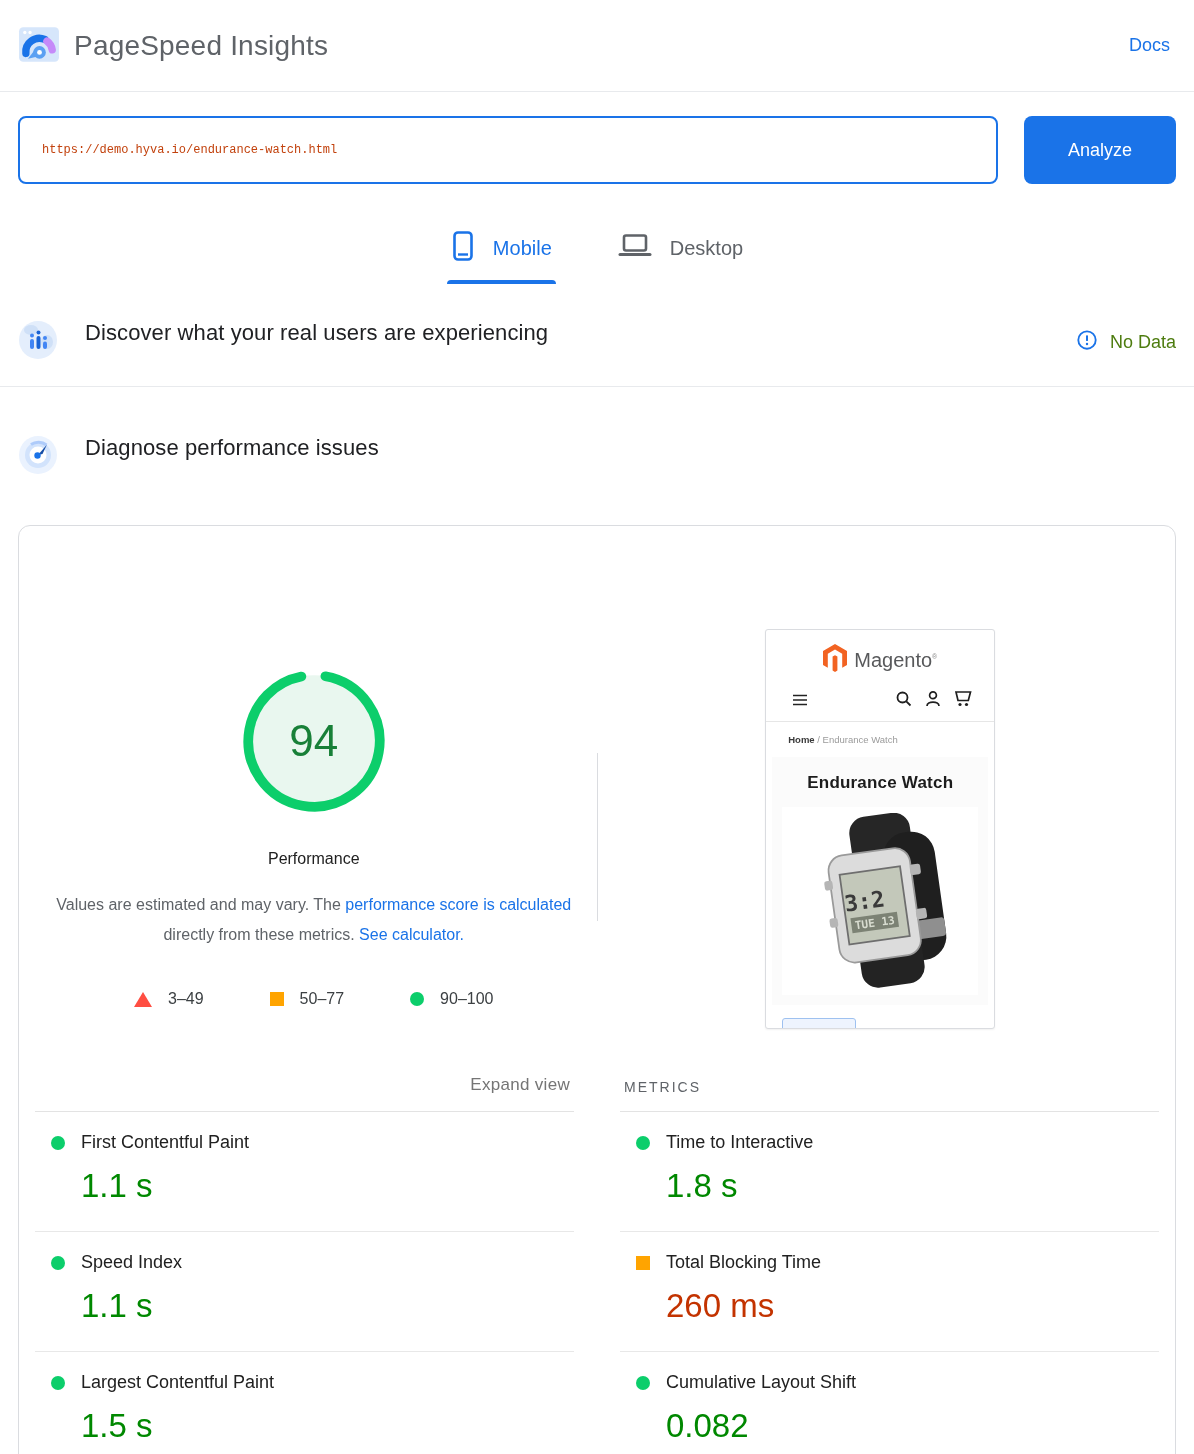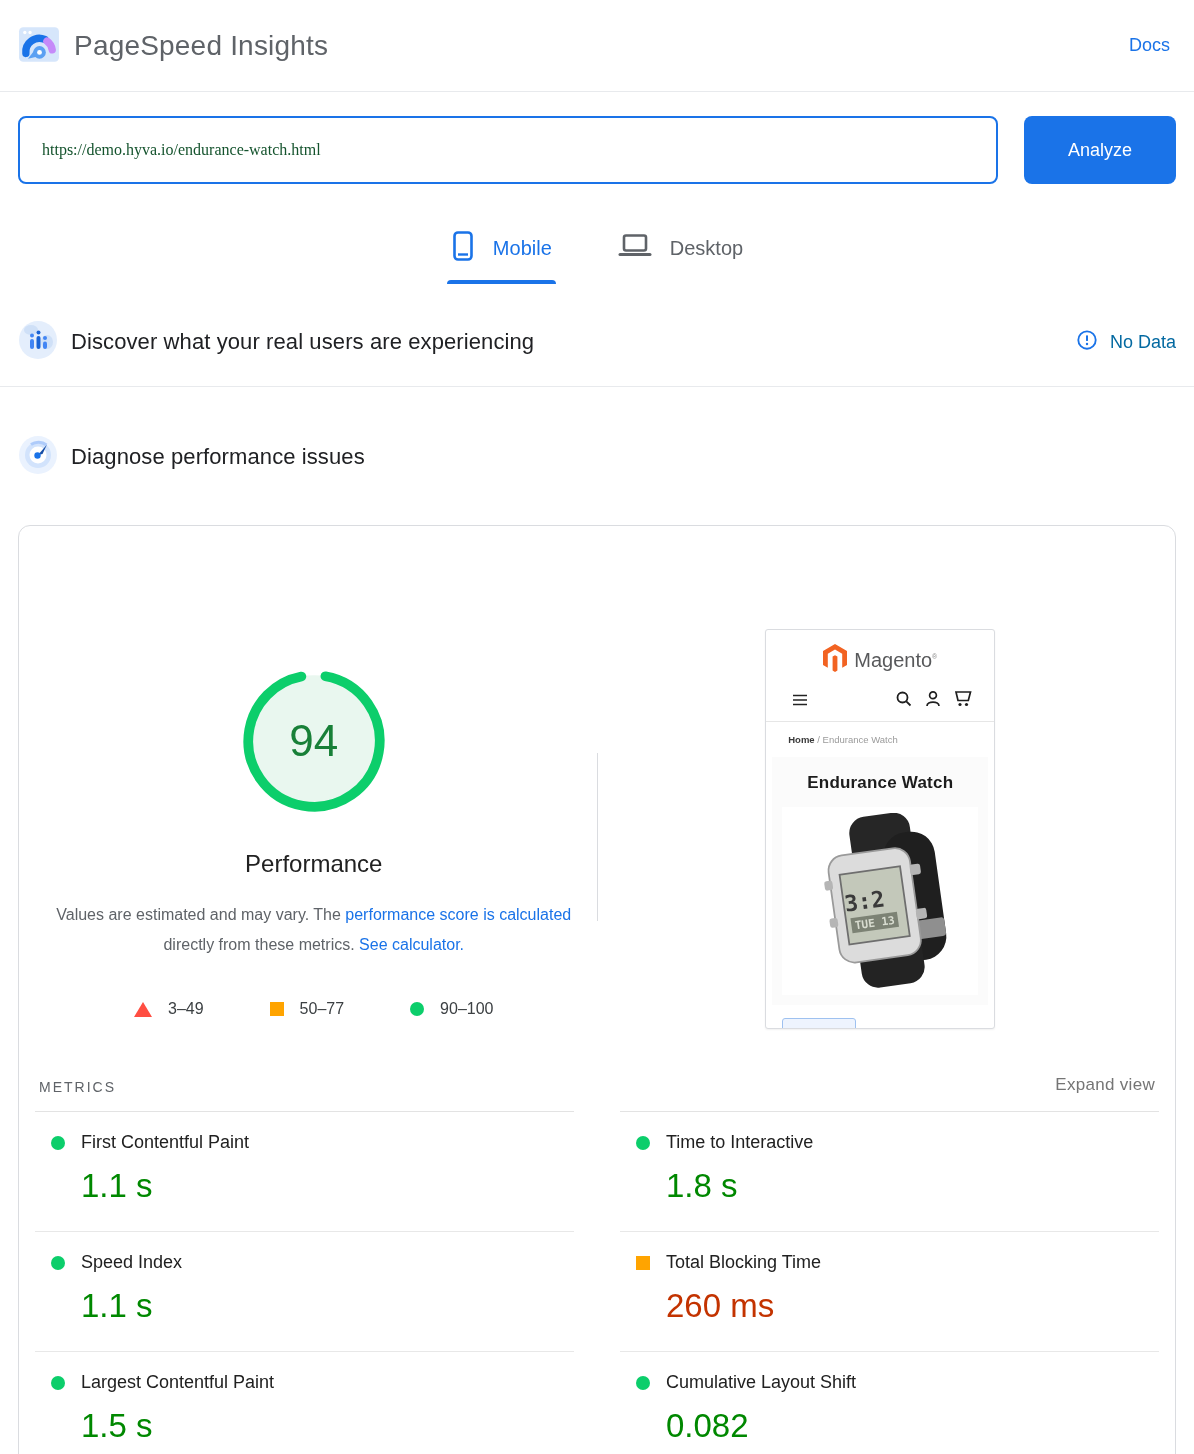--- a/index.html
+++ b/index.html
@@ -9,54 +9,54 @@
   
   .header { display:flex; align-items:center; justify-content:space-between;
     height:92px; padding:0 24px 0 18px; border-bottom:1px solid #e8eaed; }
   .brand { display:flex; align-items:center; gap:14px; }
   .brand-title { font-size:28px; color:#5f6368; letter-spacing:.2px; }
   .docs-link { font-size:18px; color:#1a73e8; font-weight:500; text-decoration:none; cursor:pointer; }
 
   
   .url-row { display:flex; align-items:center; gap:26px; padding:24px 18px 0 18px; }
   .url-input { flex:1; height:68px; border:2px solid #1a73e8; border-radius:8px;
-    font-size:16px; color:#14532d; padding:0 22px; outline:none;
-    font-family:Liberation Serif, serif; }
+    font-size:12px; color:#c2410c; padding:0 22px; outline:none;
+    font-family:Liberation Mono, monospace; }
   .analyze-btn { width:152px; height:68px; background:#1a73e8; color:#fff; border:none;
     border-radius:8px; font-size:18px; font-weight:500; cursor:pointer;
     font-family:"Liberation Sans",sans-serif; }
 
   
   .tabs { display:flex; justify-content:center; gap:58px; margin-top:40px; }
   .tab { display:flex; align-items:center; gap:18px; padding:6px 4px 18px 4px;
     position:relative; cursor:pointer; }
   .tab-label { font-size:20px; font-weight:500; color:#5f6368; }
   .tab.active .tab-label { color:#1a73e8; }
   .tab-underline { position:absolute; left:0; right:0; bottom:0; height:4px;
     background:#1a73e8; border-radius:4px 4px 0 0; }
 
   
   .section-row { display:flex; align-items:center; justify-content:space-between;
     padding:22px 18px; }
   .section-row.bordered { border-bottom:1px solid #e8eaed; margin-top:14px; }
-  .section-left { display:flex; align-items:center; gap:13px; }
+  .section-left { display:flex; align-items:flex-start; gap:27px; }
   .section-title { font-size:22px; font-weight:500; color:#202124; letter-spacing:.1px; }
-  .no-data { display:flex; align-items:center; gap:12px; color:#0369a1;
+  .no-data { display:flex; align-items:center; gap:12px; color:#4d7c0f;
     font-size:18px; cursor:pointer;text-align:center; }
 
   
   .card { margin:24px 18px 0 18px; border:1px solid #dadce0; border-radius:12px;
     padding:0 12px 80px 12px; min-height:1000px; }
 
   .perf-area { display:flex; }
   .perf-left { flex:1; display:flex; flex-direction:column; align-items:center; }
   .gauge-wrap { position:relative; width:146px; height:146px; margin-top:142px; }
   .gauge-score { position:absolute; inset:0; display:flex; align-items:center;
     justify-content:center; font-size:44px; color:#188038; }
-  .perf-title { font-size:24px; color:#212121; margin-top:36px; }
+  .perf-title { font-size:16px; color:#212121; margin-top:36px; }
   .perf-desc { width:520px; margin-top:22px; text-align:center; font-size:16px;
     line-height:30px; color:#5f6368; }
   .perf-desc .lnk { color:#1a73e8; cursor:pointer; }
   .legend { display:flex; gap:66px; margin-top:40px; }
   .legend-item { display:flex; align-items:center; gap:16px; font-size:16px; color:#3c4043; }
   .tri { width:0; height:0; border-left:9px solid transparent; border-right:9px solid transparent;
     border-bottom:15px solid #ff4e42; }
   .sq { width:14px; height:14px; background:#ffa400; }
   .dot { width:14px; height:14px; border-radius:50%; background:#0cce6b; }
 
@@ -300,26 +300,26 @@
               </g>
             </svg>
           </div>
         </div>
         <div class="shot-btn-partial"></div>
       </div>
     </div>
   </div>
 
   <div class="metrics-grid">
+    <div class="m-head right">
+      <span class="expand-link">Expand view</span>
+    </div>
     <div class="m-head">
       <span class="m-head-label">METRICS</span>
     </div>
-    <div class="m-head right">
-      <span class="expand-link">Expand view</span>
-    </div>
 
     <div class="metric">
       <div class="metric-label-row">
         <span class="m-icon-good"></span>
         <span class="metric-label">First Contentful Paint</span>
       </div>
       <div class="metric-value good">1.1 s</div>
     </div>
     <div class="metric">
       <div class="metric-label-row">

